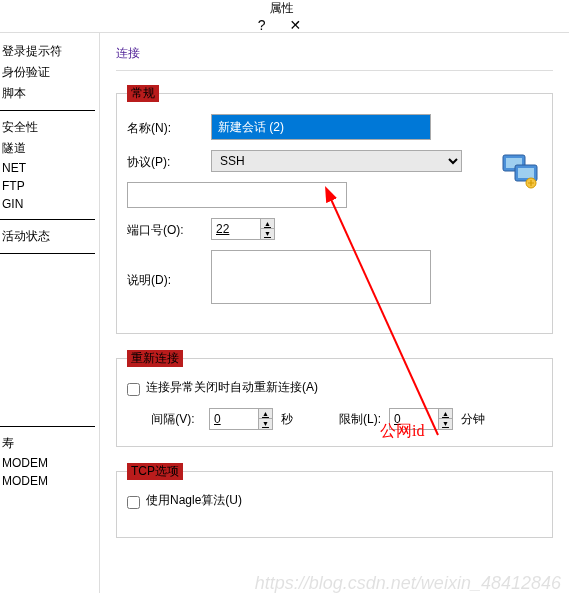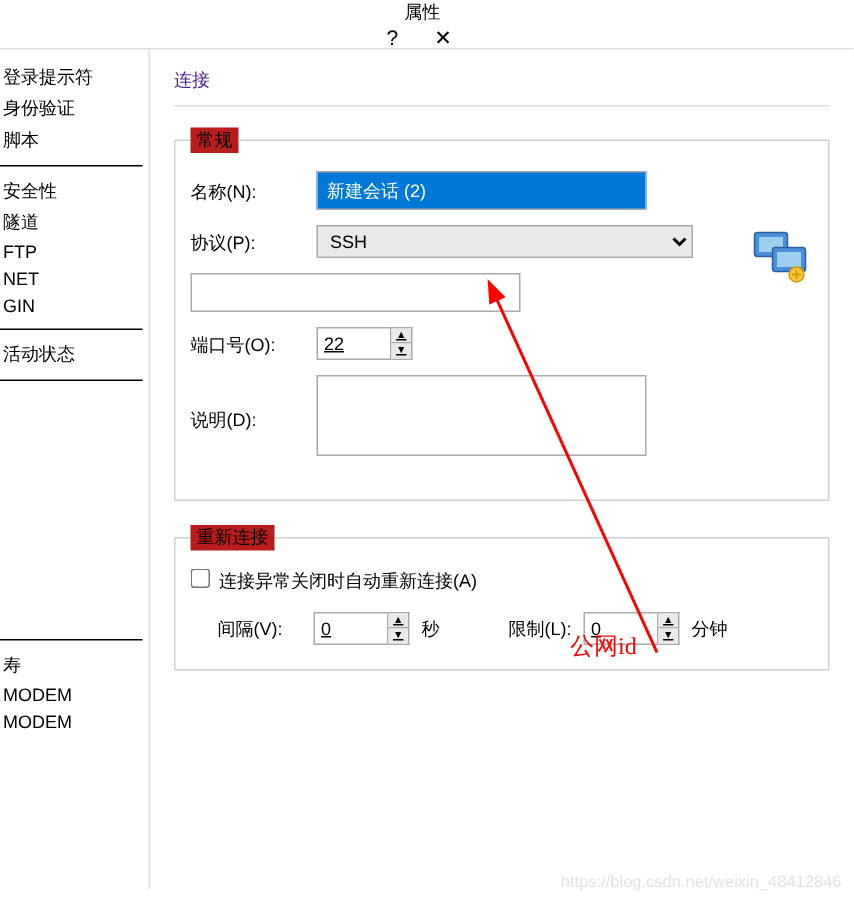--- a/index.html
+++ b/index.html
@@ -33,33 +33,33 @@
 input[type=text].sel { background: #0078d7; color: #fff; }
 select { border: 1px solid #aaa; height: 22px; width: 251px; background: #e9e9e9; padding: 0 4px; }
 .numspin { display: flex; align-items: center; text-decoration: underline; }
 .numspin input { border: 1px solid #aaa; width: 50px; height: 22px; padding: 2px 4px; }
 .numspin .spinbtns { display: flex; flex-direction: column; border: 1px solid #aaa; border-left: none; height: 22px; width: 14px; }
 .numspin .spinbtns span { font-size: 7px; height: 10px; line-height: 9px; text-align: center; background: #e9e9e9; cursor: pointer; }
 .numspin .spinbtns span:first-child { border-bottom: 1px solid #aaa; }
 
 textarea { border: 1px solid #aaa; width: 220px; height: 54px; resize: none; padding: 2px 4px; }
 
-.checkbox-row { display: flex; align-items: flex-start; gap: 6px; margin-bottom: 12px; }
+.checkbox-row { display: flex; align-items: flex-end; gap: 6px; margin-bottom: 12px; }
 .checkbox-row input { width: 13px; height: 13px; }
 
 .interval-row { display:flex; align-items:center; gap:8px; padding-left:18px; }
-.interval-row label.lbl { width: 56px; }
+.interval-row label.lbl { width: 56px; text-align: center; }
 .interval-row .unit { }
 
 .compicon { position: absolute; right: 28px; top: 118px; width: 40px; height: 40px; }
 
 .arrow { position: absolute; pointer-events: none; }
 .annot { position: absolute; color: #f00; font-size: 16px; font-family: Liberation Serif, serif; }
 
-.watermark { position: absolute; right: 8px; bottom: 8px; color: rgba(0,0,0,0.12); font-size: 11px; pointer-events: none; }
+.watermark { position: absolute; right: 8px; bottom: 8px; color: rgba(0,0,0,0.12); font-size: 18px; font-style: italic; pointer-events: none; }
 </style>
 </head>
 <body>
 
 <div class="titlebar">
   <span class="title">属性</span>
   <div class="btns">
     <span>?</span>
     <span>✕</span>
   </div>
@@ -67,22 +67,22 @@
 <div class="hr"></div>
 
 <div class="main">
   <div class="sidebar">
     <div class="item">登录提示符</div>
     <div class="item">身份验证</div>
     <div class="item">脚本</div>
     <div class="hr2"></div>
     <div class="item">安全性</div>
     <div class="item">隧道</div>
+    <div class="item">NET</div>
     <div class="item">FTP</div>
-    <div class="item">NET</div>
     <div class="item">GIN</div>
     <div class="hr2"></div>
     <div class="item">活动状态</div>
     <div class="hr2"></div>
     <div style="height:160px"></div>
     <div class="hr2"></div>
     <div class="item">寿</div>
     <div class="item">MODEM</div>
     <div class="item">MODEM</div>
   </div>
@@ -148,20 +148,27 @@
           <input type="text" value="0" style="">
           <div class="spinbtns">
               <span>▲</span>
               <span>▼</span>
             </div>
         </div>
         <span class="unit">分钟</span>
       </div>
     </fieldset>
 
+    <fieldset>
+      <legend>TCP选项</legend>
+      <div class="checkbox-row">
+        <input type="checkbox" style="">
+        <span>使用Nagle算法(U)</span>
+      </div>
+    </fieldset>
 
     <svg class="compicon" viewBox="0 0 40 40">
       <rect x="2" y="4" width="22" height="16" rx="2" fill="#4a8fd8" stroke="#2c5f9e"></rect>
       <rect x="5" y="7" width="16" height="10" fill="#9ecff0"></rect>
       <rect x="14" y="14" width="22" height="16" rx="2" fill="#4a8fd8" stroke="#2c5f9e"></rect>
       <rect x="17" y="17" width="16" height="10" fill="#9ecff0"></rect>
       <circle cx="30" cy="32" r="5" fill="#f5c542" stroke="#d49a00"></circle>
       <path d="M27 32 h6 M30 29 v6" stroke="#d49a00" stroke-width="1.2"></path>
     </svg>
 

